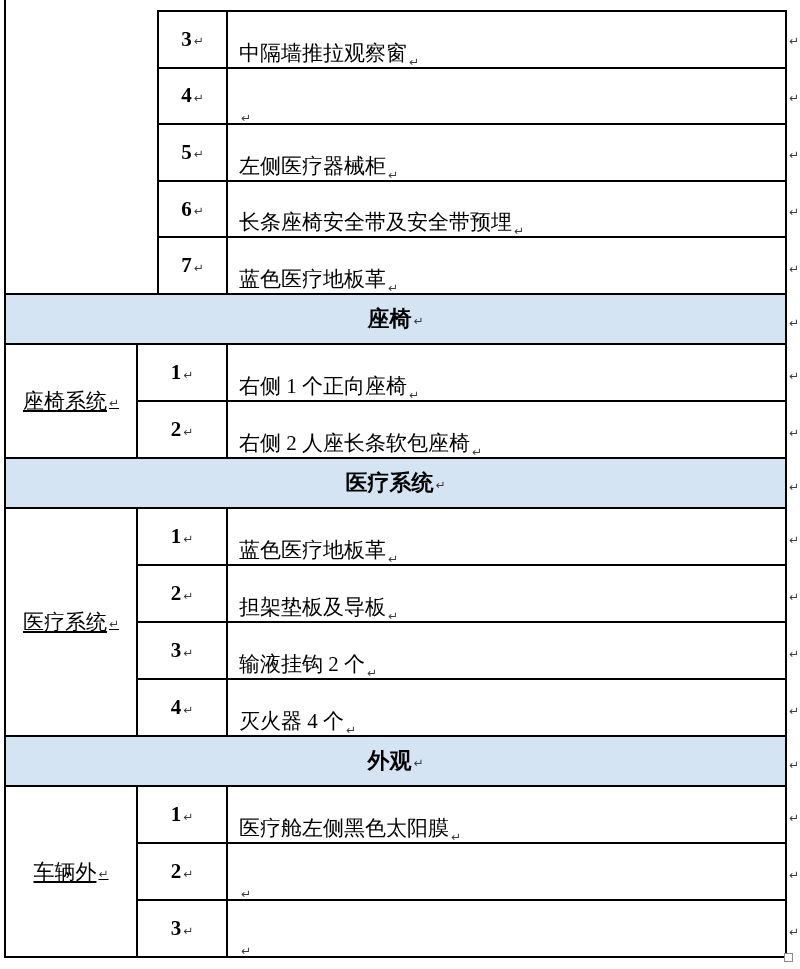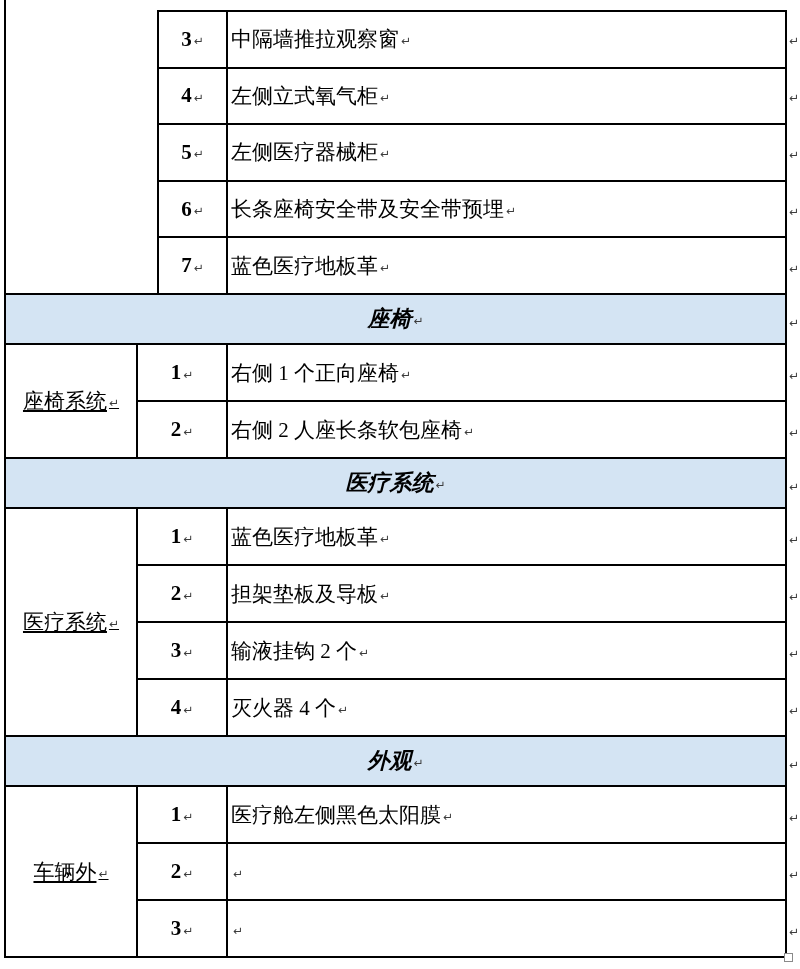--- a/index.html
+++ b/index.html
@@ -34,32 +34,32 @@
   .row { flex:1; display:flex; }
   .row:not(:last-child) { border-bottom:2px solid #000; }
   .num {
     display:flex; align-items:center; justify-content:center;
     font-size:21px; font-weight:bold;
   }
   .sec-a .num { width:71px; border-left:2px solid #000; border-right:2px solid #000; }
   .sec .num { width:90px; border-right:2px solid #000; }
   .txt {
     flex:1; border-right:2px solid #000;
-    display:flex; align-items:center;
-    padding-left:3px; font-size:21px;
+    display:flex; align-items:flex-end;
+    padding-left:11px; font-size:21px;
     white-space:pre;
   }
 
   
   .band {
     height:50px;
     background:#d4e4f3;
     border-left:2px solid #000; border-right:2px solid #000; border-bottom:2px solid #000;
     display:flex; align-items:center; justify-content:center;
-    font-size:22px; font-weight:bold;font-style:italic;
+    font-size:22px; font-weight:bold;
   }
 
   
   .pmark {
     font-size:12px; color:#3c3c3c; font-weight:normal;
     margin-left:2px; transform:translateY(2px); display:inline-block;
     font-family:"DejaVu Sans",sans-serif;
   }
   .row-end {
     position:absolute; left:789px;
@@ -88,21 +88,21 @@
                 <span>3</span>
                 <span class="pmark">↵</span>
               </div>
             <div class="txt"><span>中隔墙推拉观察窗</span><span class="pmark">↵</span></div>
           </div>
           <div class="row">
             <div class="num">
                 <span>4</span>
                 <span class="pmark">↵</span>
               </div>
-            <div class="txt"><span>左侧立式氧气柜</span><span class="pmark">↵</span></div>
+            <div class="txt"><span class="pmark">↵</span></div>
           </div>
           <div class="row">
             <div class="num">
                 <span>5</span>
                 <span class="pmark">↵</span>
               </div>
             <div class="txt"><span>左侧医疗器械柜</span><span class="pmark">↵</span></div>
           </div>
           <div class="row">
             <div class="num">

